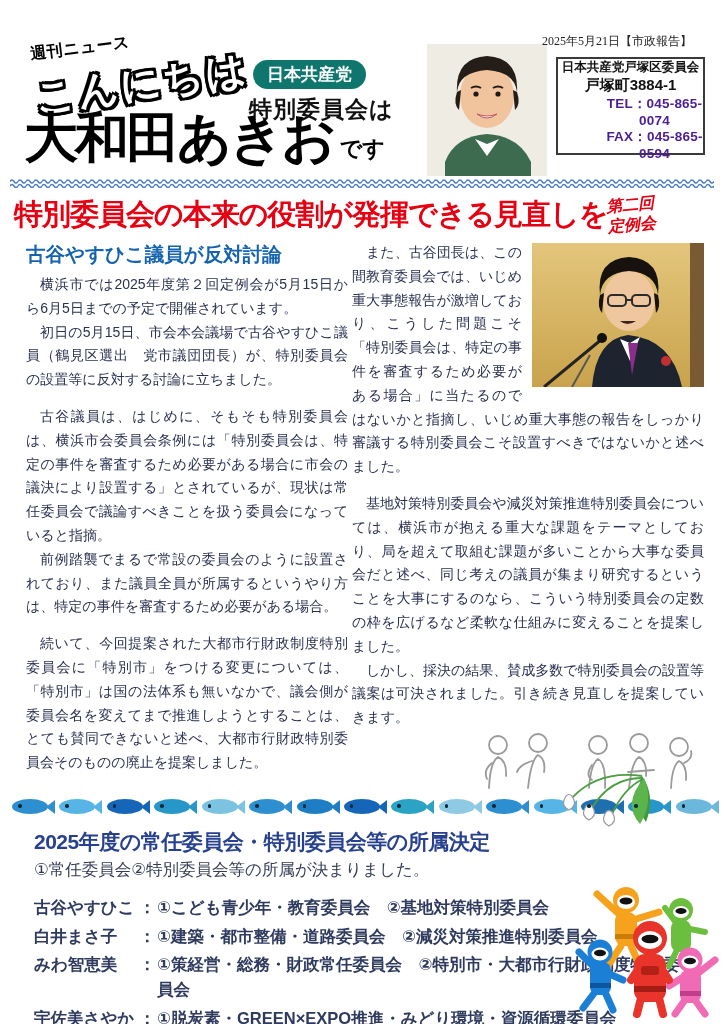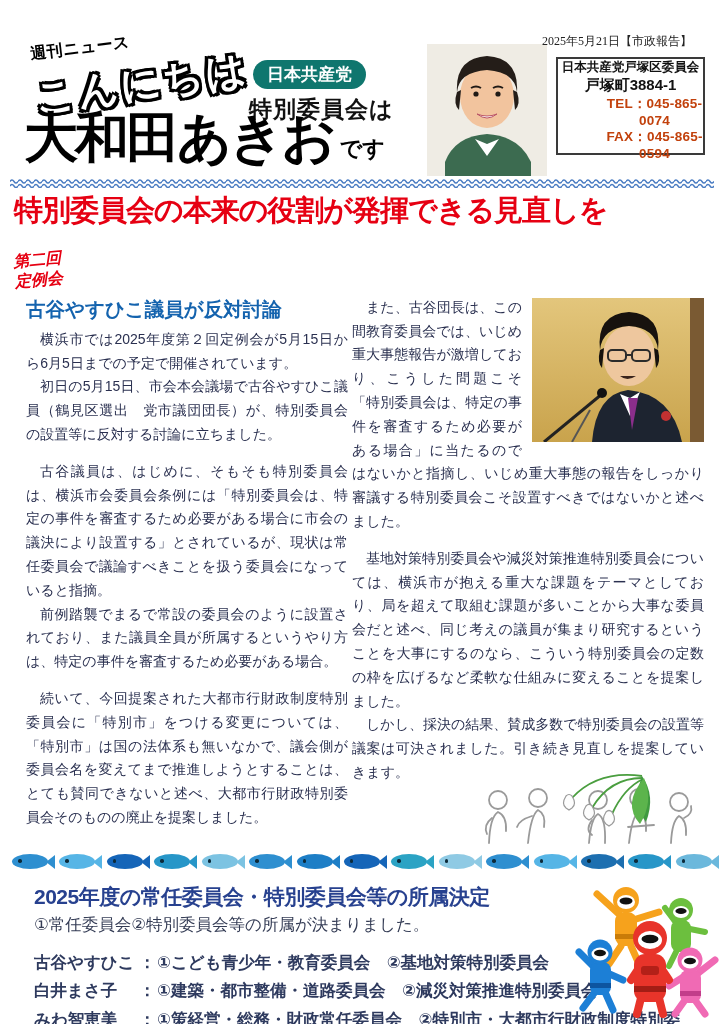--- a/index.html
+++ b/index.html
@@ -19,27 +19,27 @@
   .role{position:absolute; left:249px; top:94px; font-size:23px; font-weight:600; color:#111; letter-spacing:1px;}
   .name-row{position:absolute; left:24px; top:108px; white-space:nowrap;}
   .name{font-size:54px; font-weight:900; color:#000; letter-spacing:-3px; line-height:1.1;}
   .name-suffix{font-size:22px; font-weight:900; color:#000; margin-left:6px;}
   .portrait{position:absolute; left:427px; top:44px; width:120px; height:132px; overflow:hidden;}
   .dateline{position:absolute; left:524px; top:33px; width:186px; text-align:center; font-family:"Liberation Serif","DejaVu Serif",serif; font-size:12px; color:#222;}
   .contact-box{position:absolute; left:556px; top:57px; width:149px; height:98px; border:2px solid #3a3a3a; background:#fff;
     display:flex; flex-direction:column; justify-content:space-evenly; align-items:center; text-align:center;}
   .contact-box .org{font-size:12.5px; color:#111; font-weight:600;}
   .contact-box .addr{font-size:15px; color:#111; font-weight:700;}
-  .contact-box .tel,.contact-box .fax{font-size:13.5px; color:#c2410c; font-weight:600; letter-spacing:.2px;margin-left:48px;}
+  .contact-box .tel,.contact-box .fax{font-size:13.5px; color:#4c1d95; font-weight:600; letter-spacing:.2px;margin-left:48px;}
 
   
   .wave{display:block; margin:0 10px;}
 
   
-  .headline-row{display:flex; align-items:flex-start; gap:20px; padding:5px 12px 2px 14px;flex-direction:column;}
+  .headline-row{display:flex; align-items:center; gap:0; padding:5px 12px 2px 14px;}
   .headline{font-size:29px; font-weight:900; color:var(--red); letter-spacing:-1px; line-height:1.2; white-space:nowrap;}
   .session-tag{font-size:16px; font-weight:800; font-style:italic; color:var(--red); line-height:1.25; transform:rotate(-5deg); margin-top:2px; white-space:nowrap;}
 
   
   .article{display:flex; gap:4px; padding:4px 20px 0 26px;}
   .col-left{flex:0 0 322px;}
   .col-right{flex:1;}
   .article h2{font-size:19.5px; font-weight:900; color:var(--blue); margin:0 0 5px;}
   .article p{font-size:14px; line-height:1.7; color:var(--ink); text-indent:1em; text-align:justify; font-weight:500;}
   .pgap{margin-top:13px;}

